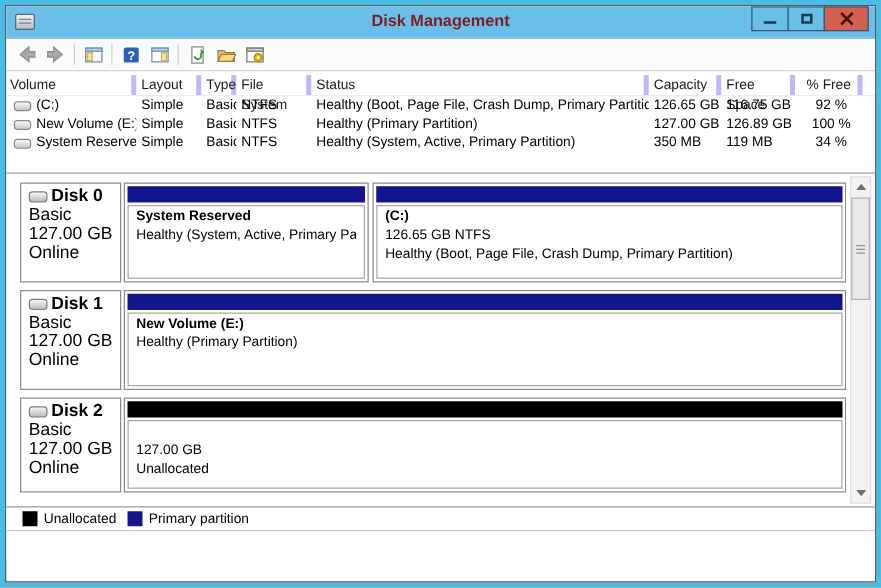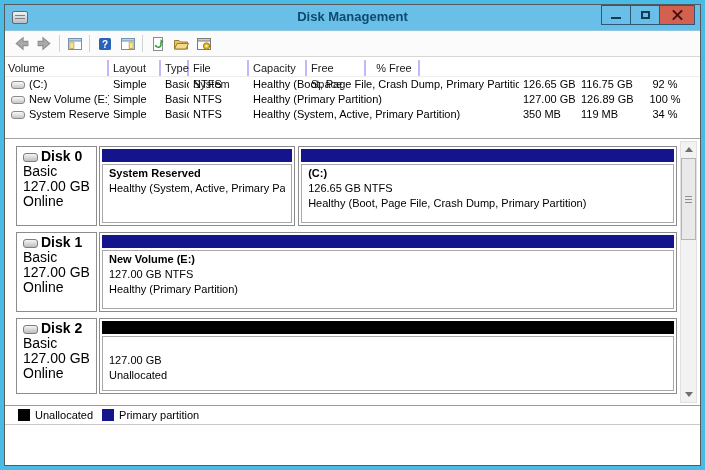--- a/index.html
+++ b/index.html
@@ -25,21 +25,21 @@
   .app-ico:after{
     content:""; position:absolute; left:2px; right:2px; top:3px;
     height:1px; background:#6d7density;
   }
   .app-ico:before{
     content:""; position:absolute; left:2px; right:2px; top:3px; height:1px; background:#7a8388;
     box-shadow:0 3px 0 #7a8388;
   }
   .title{
     position:absolute; left:0; right:0; top:4px; text-align:center;
-    font-size:13px; font-weight:600; color:#0c4a6e;
+    font-size:13px; font-weight:600; color:#7f1d1d;
   }
   .win-controls{ position:absolute; top:0; right:5px; display:flex; }
   .win-btn{
     width:30px; height:20px; display:flex; align-items:center; justify-content:center;
     background:#6abfe9; border:1px solid #2f5878; margin-left:-1px; cursor:default;
   }
   .win-btn.close{ width:36px; background:#d4604f; }
   .glyph-min{ width:10px; height:2px; background:#173a57; margin-top:6px; }
   .glyph-max{ width:9px; height:8px; border:2px solid #173a57; background:transparent; }
   .glyph-x{ position:relative; width:11px; height:11px; }
@@ -60,21 +60,21 @@
     height:26px; background:#fbfbfb; border-bottom:1px solid #d7d7d7;
     display:flex; align-items:center; padding-left:5px;
   }
   .tbtn{ width:23px; height:22px; display:flex; align-items:center; justify-content:center; }
   .tsep{ width:1px; height:17px; background:#d2d2d2; margin:0 3px; }
   
   .volume-pane{ height:78px; background:#fff; }
   .vh-row{ display:flex; height:17px; line-height:16px; border-bottom:1px solid #ededed; margin-top:3px;}
   .vh-cell{
     font-size:11px; color:#1a1a1a; padding-left:4px;
-    border-right:2px solid #c4b5fd;
+    border-right:4px solid #c4b5fd;
   }
   .vrow{ display:flex; height:15px; line-height:15px; }
   .vcell{ font-size:11px; color:#000; padding-left:4px; white-space:nowrap; overflow:hidden; }
   .c0{ width:104px; padding-left:3px; display:flex; align-items:center; }
   .c1{ width:52px; } .c2{ width:28px; } .c3{ width:60px; }
   .c4{ width:270px; } .c5{ width:58px; } .c6{ width:59px; } .c7{ width:54px;text-align:center; }
   .drive-ico{
     flex:0 0 auto; width:14px; height:8px; margin:0 4px 0 3px;
     border:1px solid #8a8a8a; border-radius:3px;
     background:linear-gradient(#fafafa,#c6c6c6);
@@ -213,20 +213,21 @@
           </svg>
       </div>
     </div>
 
     <div class="volume-pane">
       <div class="vh-row">
         <div class="vh-cell c0">Volume</div>
         <div class="vh-cell c1">Layout</div>
         <div class="vh-cell c2">Type</div>
         <div class="vh-cell c3">File System</div>
+        <div class="vh-cell c4">Status</div>
         <div class="vh-cell c5">Capacity</div>
         <div class="vh-cell c6">Free Space</div>
         <div class="vh-cell c7">% Free</div>
       </div>
       <div>
           <div class="vrow">
             <div class="vcell c0">
               <span class="drive-ico"></span>
               <span>(C:)</span>
             </div>
@@ -299,21 +300,20 @@
               <div><span class="disk-ico"></span><span class="disk-name">Disk 1</span></div>
               <div>Basic</div>
               <div>127.00 GB</div>
               <div>Online</div>
             </div>
             <div class="partitions">
               <div class="partition" style="flex: 100 1 0px;">
                 <div class="pbar" style="background: rgb(20, 20, 140);"></div>
                 <div class="pbody">
                   <div class="pline pname">New Volume  (E:)</div>
-                  <div class="pline">127.00 GB NTFS</div>
                   <div class="pline">Healthy (Primary Partition)</div>
                 </div>
               </div>
             </div>
           </div>
           <div class="disk-row" style="height: 76px;">
             <div class="disk-label">
               <div><span class="disk-ico"></span><span class="disk-name">Disk 2</span></div>
               <div>Basic</div>
               <div>127.00 GB</div>

